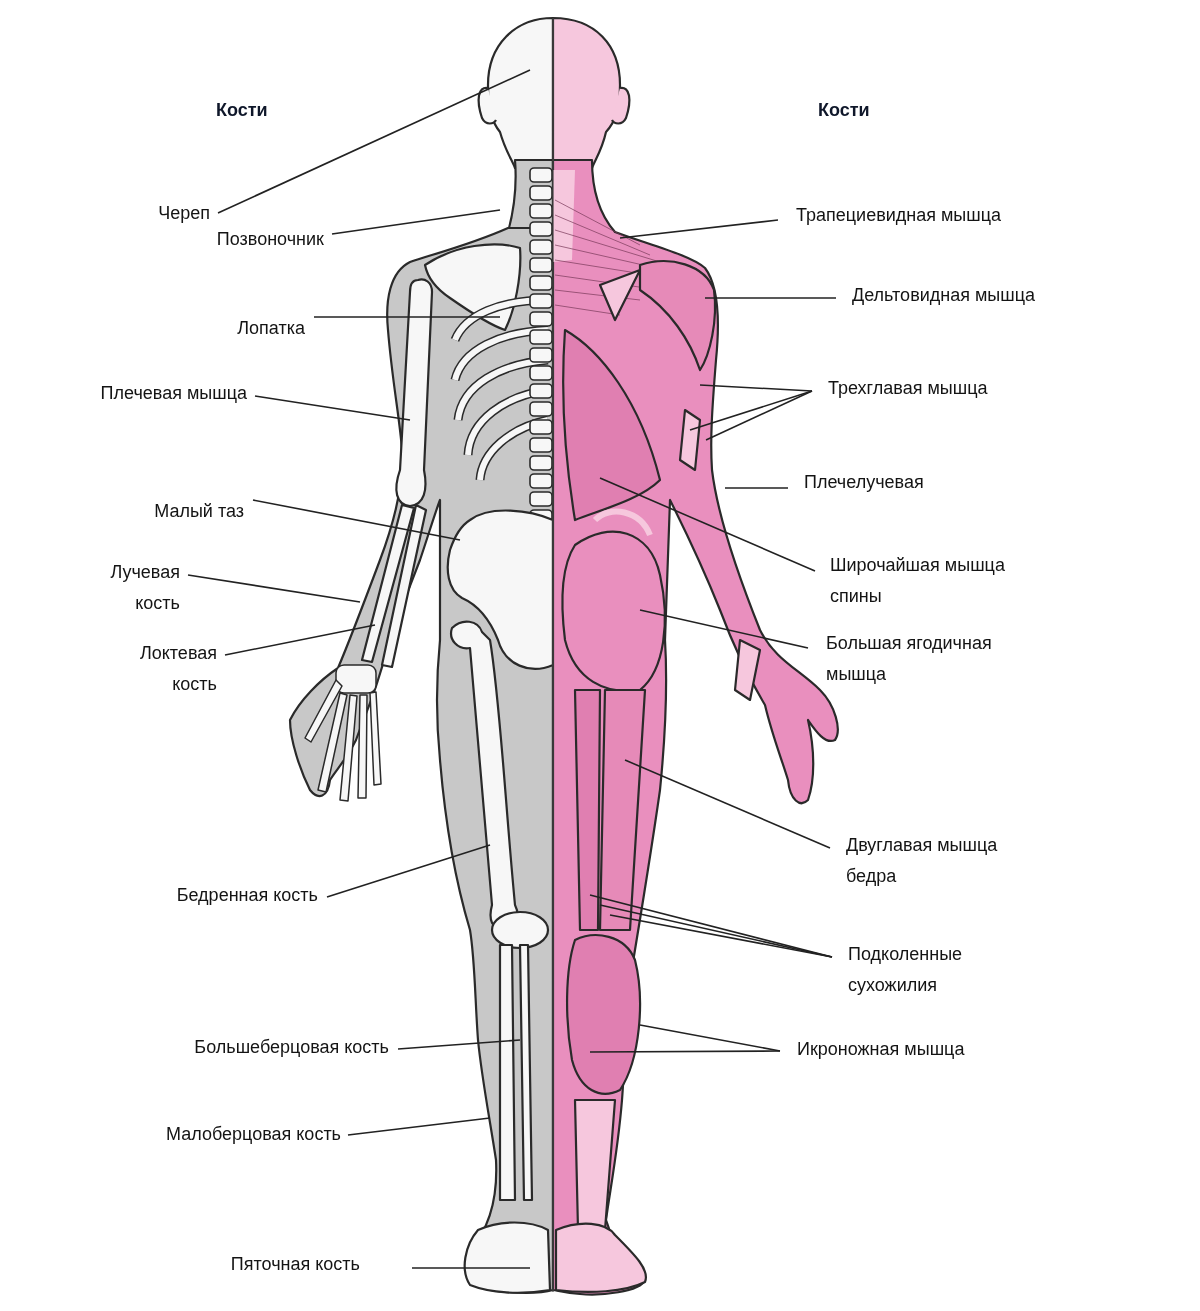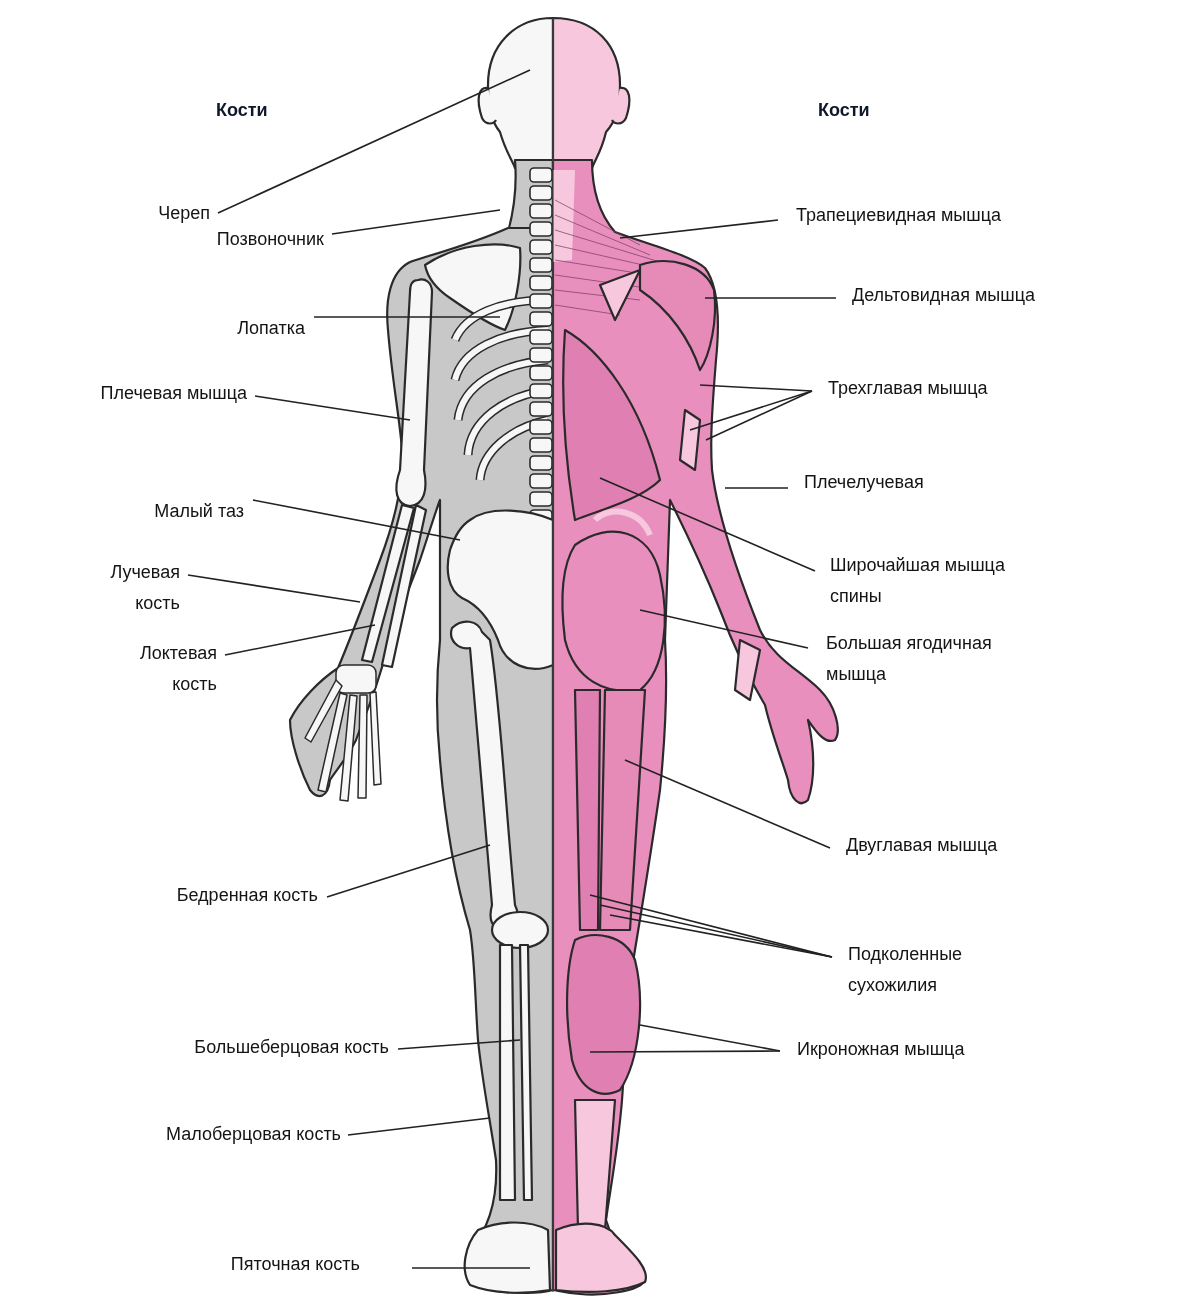--- a/index.html
+++ b/index.html
@@ -214,18 +214,19 @@
 <div class="label" style="left:830px; top:550px;">
   <div>Широчайшая мышца</div>
   <div>спины</div>
 </div>
 <div class="label" style="left:826px; top:628px;">
   <div>Большая ягодичная</div>
   <div>мышца</div>
 </div>
 <div class="label" style="left:846px; top:830px;">
   <div>Двуглавая мышца</div>
+  <div>бедра</div>
 </div>
 <div class="label" style="left:848px; top:939px;">
   <div>Подколенные</div>
   <div>сухожилия</div>
 </div>
 <div class="label" style="left:797px; top:1034px;"><span>Икроножная мышца</span></div>
 
 </body></html>

